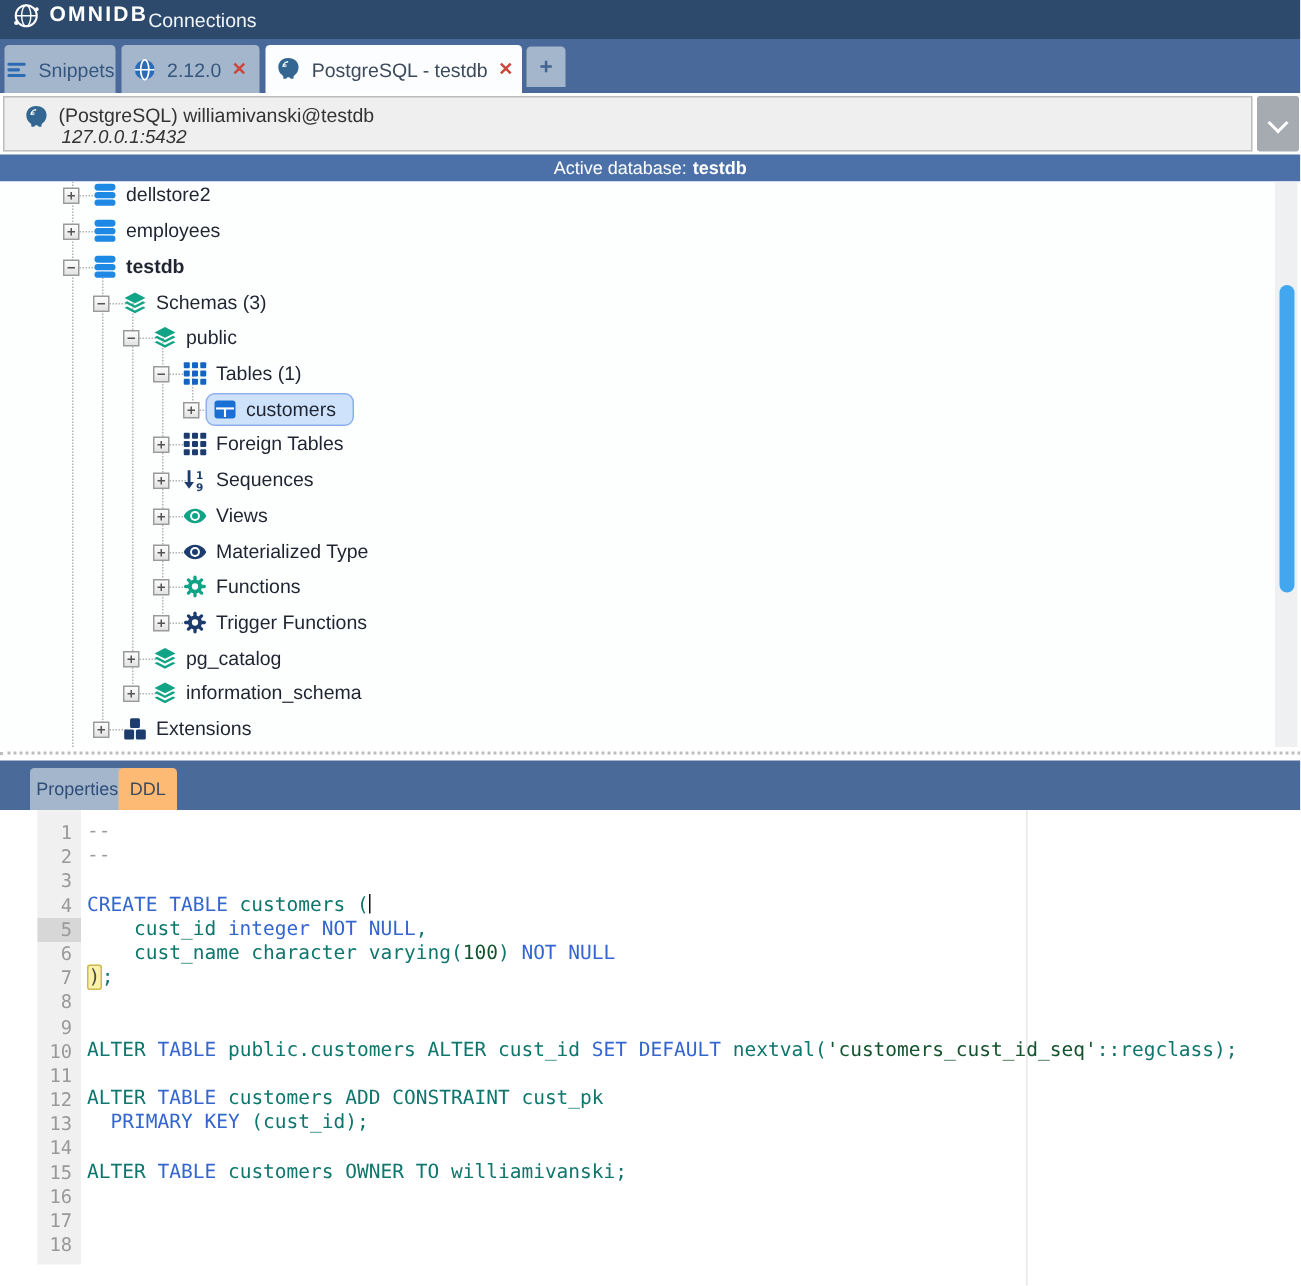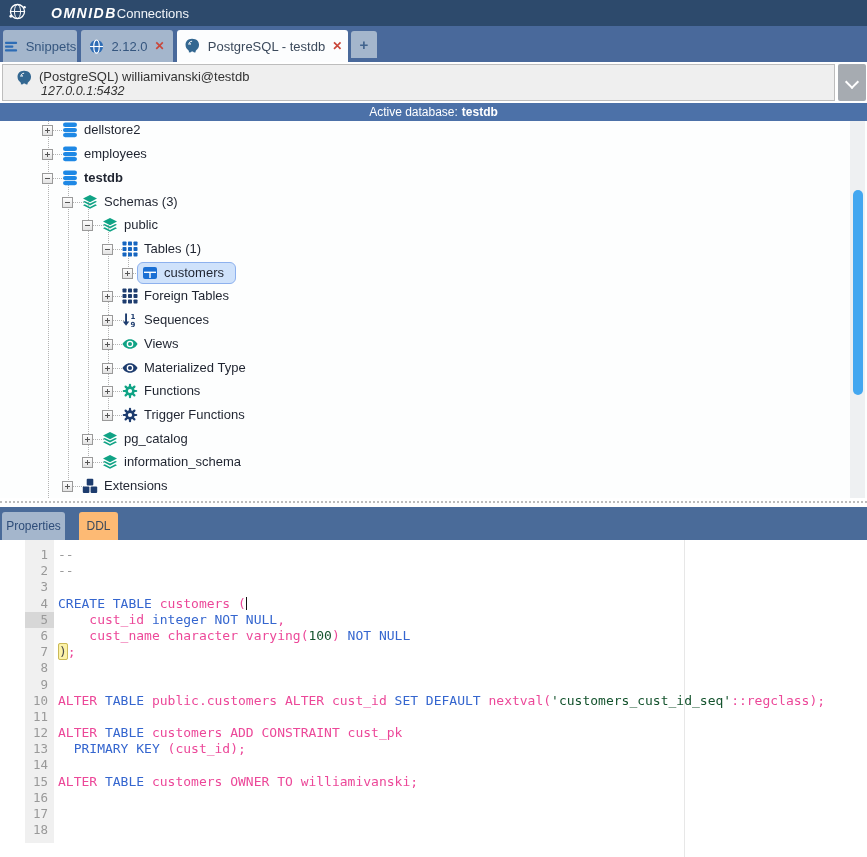--- a/index.html
+++ b/index.html
@@ -1,21 +1,21 @@
 <!DOCTYPE html>
 <html><head>
 <meta charset="utf-8">
 <style>
   html,body{margin:0;padding:0;background:#fff;}
   .screen{position:relative;width:867px;height:857px;overflow:hidden;background:#fff;
           font-family:"Liberation Sans",sans-serif;-webkit-font-smoothing:antialiased;}
   
   .topbar{position:absolute;left:0;top:0;width:867px;height:26px;background:#2d4a6c;
           display:flex;align-items:center;color:#fff;}
-  .brand{display:flex;align-items:center;gap:24px;margin-left:8px;font-style:italic;}
+  .brand{display:flex;gap:6px;margin-left:8px;}
   .brand-text{font-weight:bold;font-size:14px;letter-spacing:1.5px;}
   .menu-item{font-size:13px;color:#f2f5f9;}
   
   .tabbar{position:absolute;left:0;top:26px;width:867px;height:36px;background:#49699b;}
   .tab{position:absolute;top:4px;bottom:0;border-radius:3px 3px 0 0;background:#a4b6cc;
        display:flex;align-items:center;justify-content:center;gap:7px;font-size:13px;color:#35567f;cursor:default;}
   .tab.active{background:#fcfdfe;color:#3c4a5c;}
   .tab .close{color:#c9473b;font-weight:bold;font-size:12px;line-height:1;}
   .tab.plus{top:5px;bottom:4px;font-size:15px;color:#42648e;font-weight:bold;}
   .gap-strip{position:absolute;left:0;top:62px;width:867px;height:41px;background:#fff;}
@@ -58,21 +58,21 @@
   
   .editor{position:absolute;left:0;top:540px;width:867px;height:317px;background:#fff;
           font-family:"DejaVu Sans Mono",monospace;font-size:13px;}
   .print-margin{position:absolute;left:684px;top:0;height:317px;width:1px;background:#e7e7e7;}
   .gutter{position:absolute;left:25px;top:0;width:29px;height:303px;background:#f0f0f0;
           box-sizing:border-box;padding-top:7px;}
   .gutter .gcell{height:16.2px;line-height:16.2px;text-align:right;padding-right:6px;color:#999;font-size:12.5px;}
   .gutter .gcell.active{background:#d7d7d7;}
   .code{position:absolute;left:58px;top:7px;right:0;}
   .cline{height:16.2px;line-height:16.2px;white-space:pre;}
-  .tok-p{color:#ec4899;}
+  .tok-p{color:#0f766e;}
   .tok-k{color:#3566cf;}
   .tok-c{color:#9b9b9b;}
   .tok-n,.tok-s{color:#14532d;}
   .tok-m{color:#4d4d4c;background:#fcf2a7;border:1px solid #cbb957;border-radius:2px;}
   .caret{display:inline-block;width:0;height:13px;border-left:1.5px solid #111;vertical-align:-2px;}
 </style>
 </head>
 <body>
 
 <div class="screen">
@@ -381,21 +381,21 @@
             <path d="M2.7 6.9 L1 7.8 8 11.4 15 7.8 13.3 6.9 8 9.6 Z" fill="#10a385"></path>
             <path d="M2.7 10.3 L1 11.2 8 14.8 15 11.2 13.3 10.3 8 13 Z" fill="#10a385"></path>
           </svg></span>
         <span class="lbl" style="left:124px">information_schema</span>
       </div>
     </div>
 
   <div class="splitter"></div>
 
   <div class="panel-header" id="panel-header">
-      <div class="ptab" style="left: 2px; width: 63px; text-align: right;">
+      <div class="ptab" style="left: 20px; width: 63px; text-align: right;">
         <span>Properties</span>
       </div>
       <div class="ptab active" style="left: 79px; width: 39px;">
         <span>DDL</span>
       </div>
     </div>
 
   <div class="editor">
     <div class="print-margin"></div>
     <div class="gutter" id="gutter">

